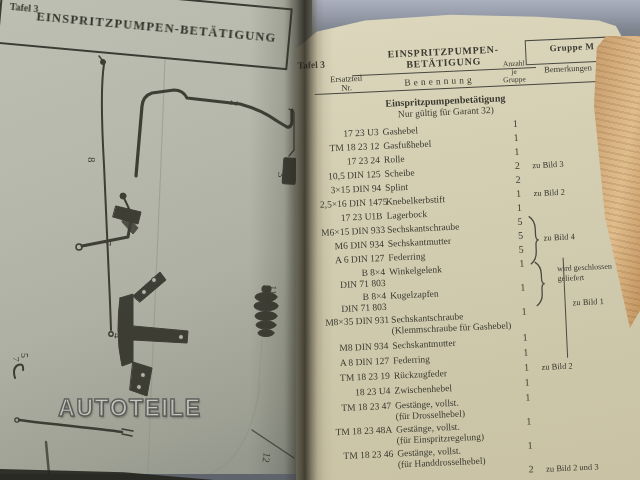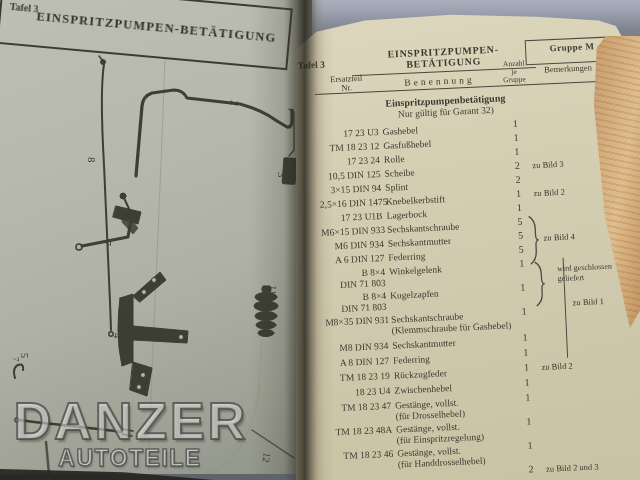--- a/index.html
+++ b/index.html
@@ -321,18 +321,17 @@
         <div class="vline" style="left:240px;top:139px;height:100px"></div>
         <span class="blabel" style="left:248px;top:180px">zu Bild 1</span>
       </div>
     </div>
   </div>
 
   <div class="tan-stack"></div>
   <div class="spine"></div>
 
   <div class="watermark">
-    <div class="wm1">DANZER</div>
     <div class="wm2">AUTOTEILE</div>
   </div>
 
   <div class="bottom-shadow"></div>
 </div>
 
 </body></html>

